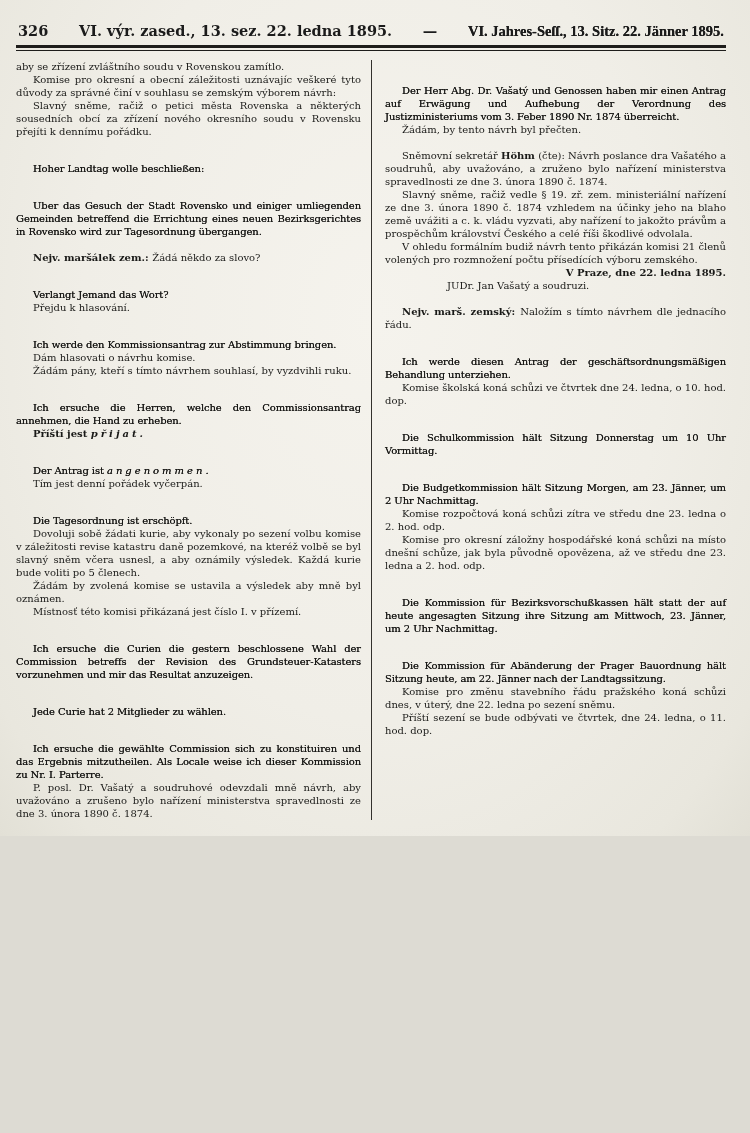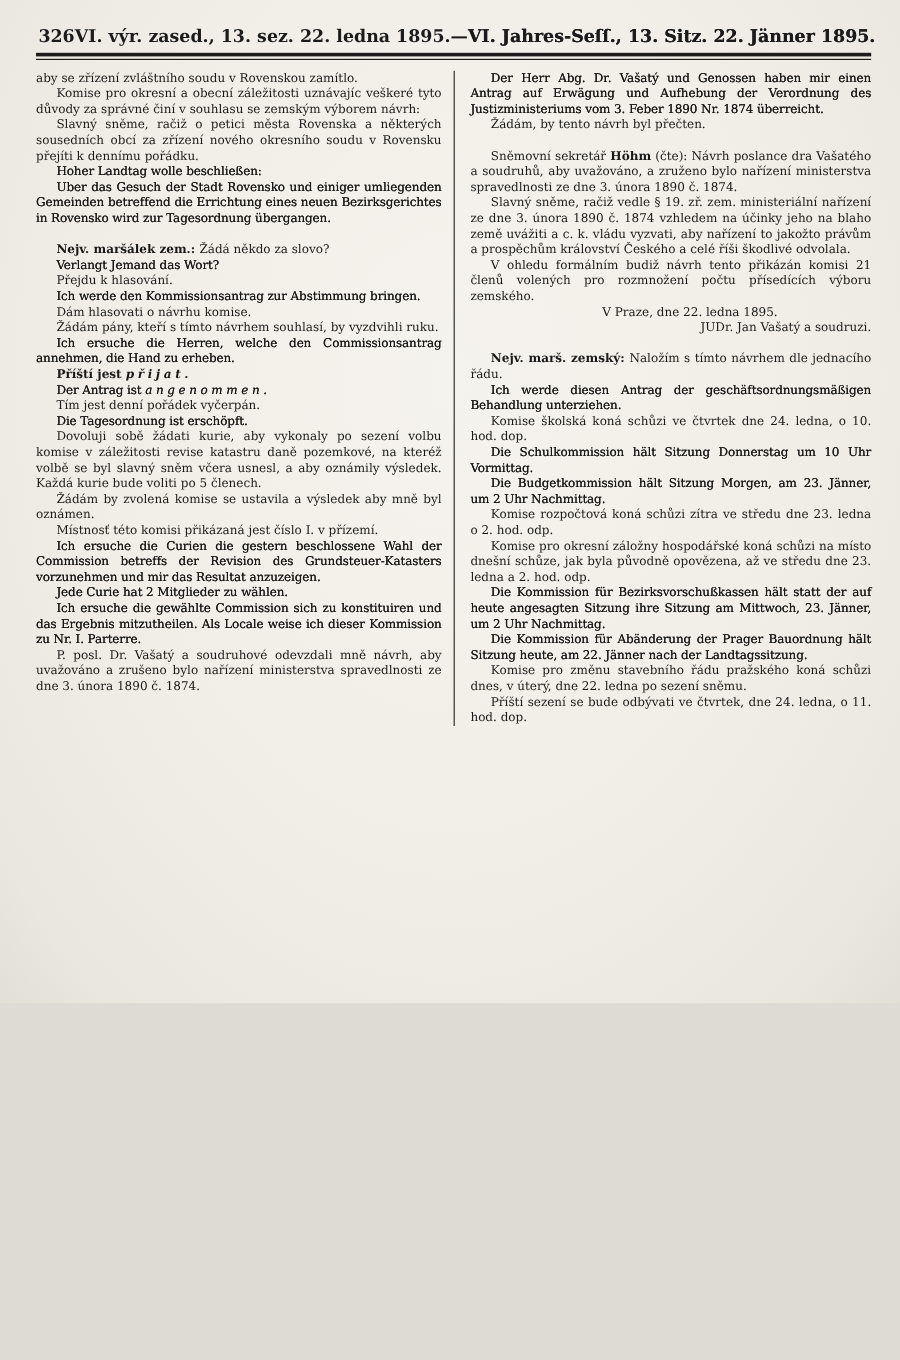--- a/index.html
+++ b/index.html
@@ -5,36 +5,36 @@
   html,body{margin:0;padding:0;}
   body{
     width:750px;height:1133px;
     font-family:"DejaVu Serif", serif;
     background:#dddbd3;
   }
   .page{
     position:relative;
     width:750px;height:836px;
     box-sizing:border-box;
-    padding:20px 24px 0 30px;
+    padding:20px 24px 0 16px;
     overflow:hidden;
     background:radial-gradient(ellipse at 50% 38%, #f5f3ed 0%, #f0eee7 55%, #e9e7de 88%, #e2e0d6 100%);
     color:#1b1b1b;
   }
   
   .header{
     display:flex;
     justify-content:space-between;
     align-items:baseline;
     font-weight:bold;
     font-size:14.5px;
     white-space:nowrap;
     padding:2px 2px 0 2px;
   }
-  .header .frak{ text-shadow:0 0 .5px #1b1b1b; }
+  .header .frak{ text-shadow:0 0 .5px #1b1b1b;font-family:Liberation Serif, serif; }
   .rule{
     margin-top:5px;
     height:2px;
     border-top:3px solid #1e1d1b;
     border-bottom:1px solid #1e1d1b;
   }
   
   .columns{
     display:flex;
     margin-top:9px;
@@ -43,25 +43,25 @@
   .col-left{ padding-right:10px; }
   .col-right{ border-left:1px solid #33312d; padding-left:13px; }
   
   p.para{
     margin:0;
     font-size:10px;
     line-height:1.3;
     text-align:justify;
     color:#191917;
   }
-  p.para.de{ text-shadow:0 0 .55px #1b1a18; letter-spacing:-.1px; }
+  p.para.de{ text-shadow:0 0 .55px #1b1a18; letter-spacing:-.1px;margin-top:24px; }
   p.indent0{ text-indent:0; }
   p.indent1{ text-indent:1.7em; }
-  p.indent2{ text-indent:3.2em; text-align:center; }
-  p.indent3{ text-indent:6.2em; text-align:right; }
+  p.indent2{ text-indent:3.2em; text-align:right;font-weight:bold; }
+  p.indent3{ text-indent:6.2em; text-align:left; }
   p.gap{ margin-top:13px; }
   span.b{ font-weight:bold; }
   span.sp{ letter-spacing:3px;font-style:italic; }
   
   .bleed{
     position:absolute;
     height:10px;border-radius:5px;
     background:#8a887f;
     opacity:.14;filter:blur(2px);
     pointer-events:none;

